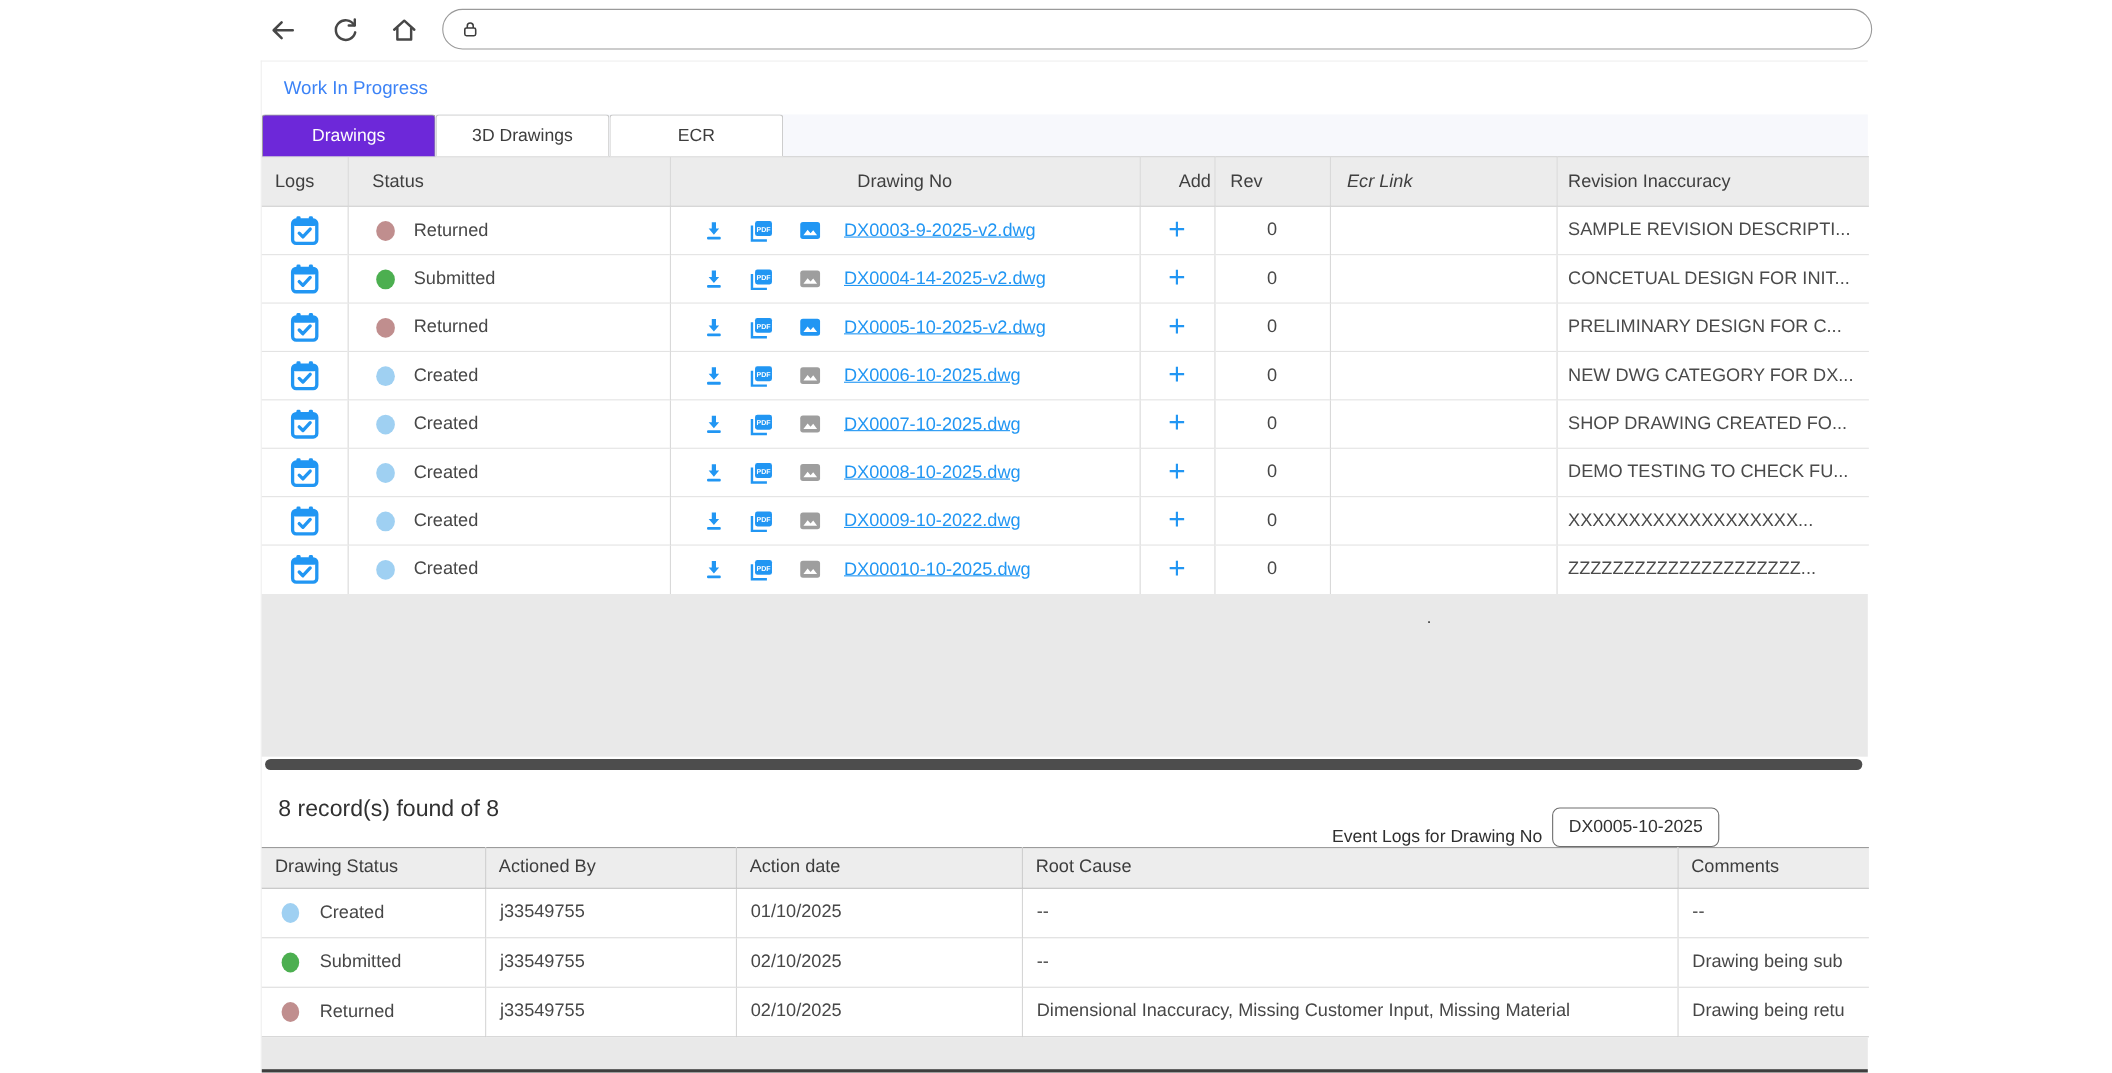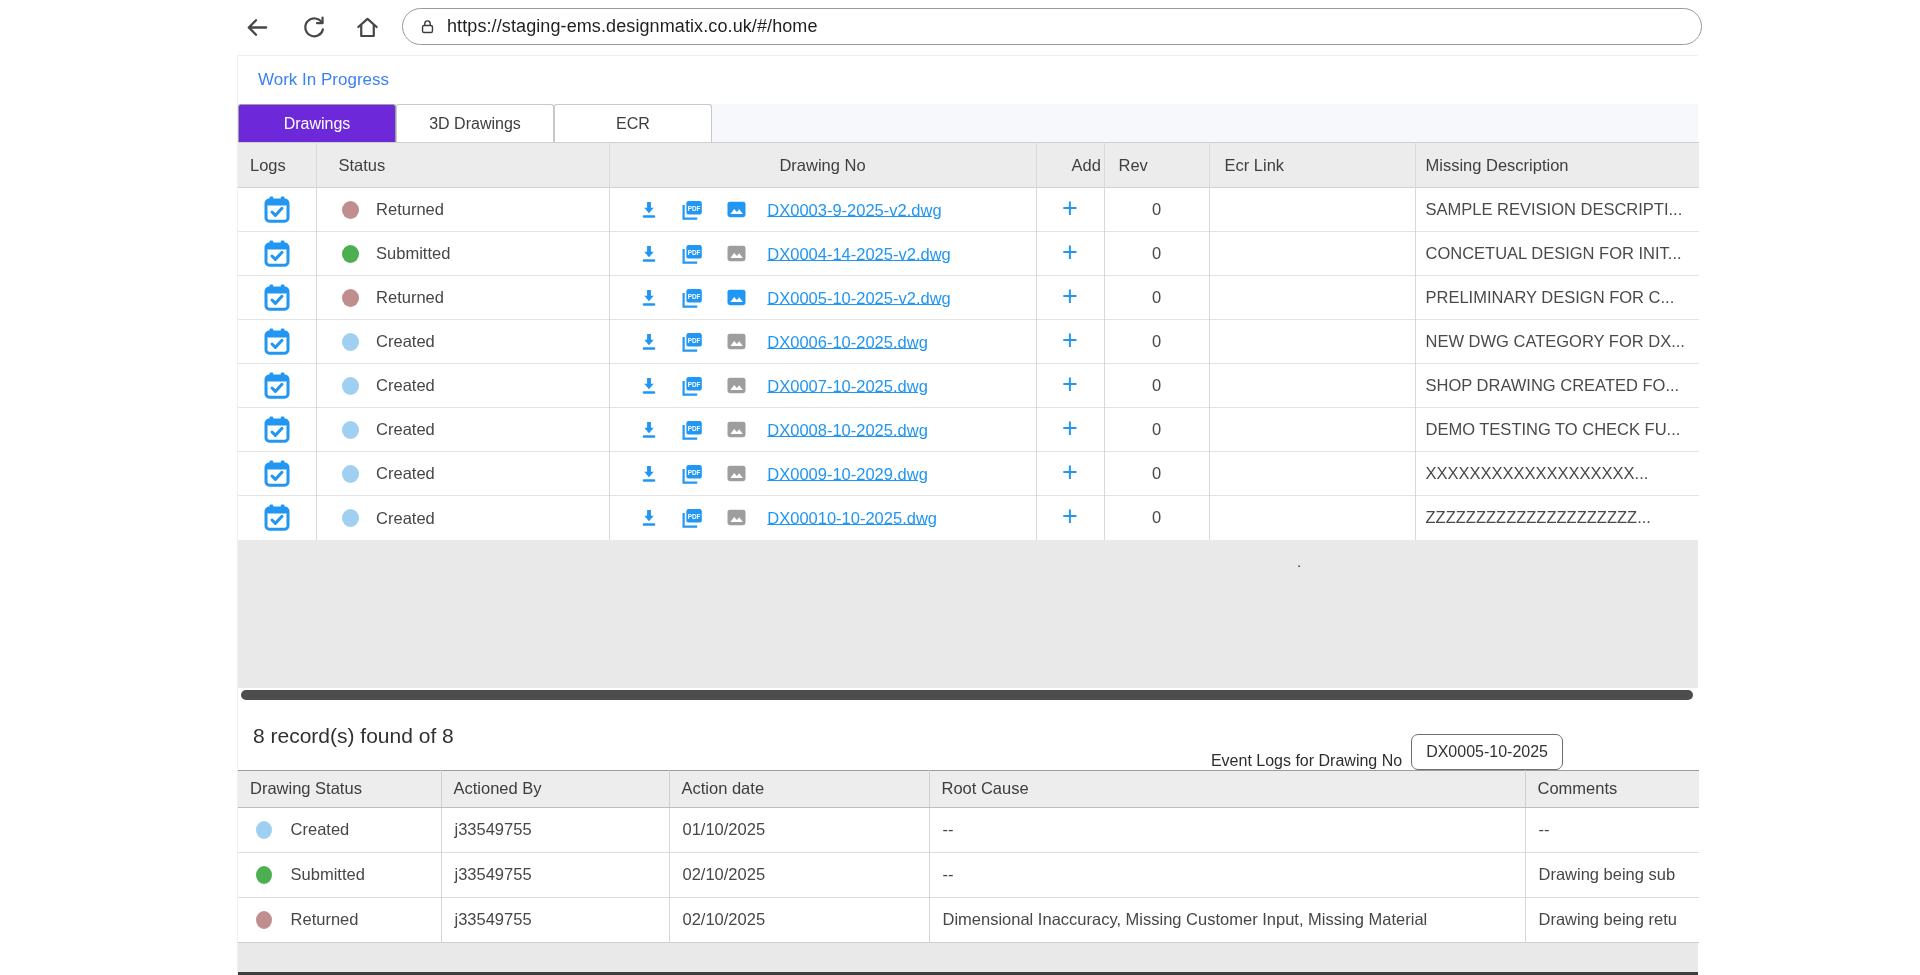--- a/index.html
+++ b/index.html
@@ -41,21 +41,21 @@
                    border-right:1px solid #d9d9d9; font-size:16.5px; }
   .main-table th:last-child { border-right:none; }
   .main-table td { height:44px; border-top:1px solid #e3e3e3; border-right:1px solid #d9d9d9;
                    background:#fff; overflow:hidden; white-space:nowrap; }
   .main-table td:last-child { border-right:none; }
   .th-logs { text-align:left; padding-left:12px; }
   .th-status { text-align:left; padding-left:22px; }
   .th-draw { text-align:center; }
   .th-add { text-align:left;padding-left:35px; }
   .th-rev { text-align:left; padding-left:14px; }
-  .th-ecr { text-align:left; padding-left:15px; }
+  .th-ecr { text-align:left; padding-left:15px;font-style:italic; }
   .th-desc { text-align:left; padding-left:10px; }
 
   .c-logs { text-align:center; }
   .logs-btn { display:inline-flex; vertical-align:middle; cursor:pointer; }
   .c-status { padding-left:25px; }
   .dot { display:inline-block; width:17px; height:18px; border-radius:50%;
          vertical-align:middle; margin-right:13px; }
   .status-label { vertical-align:middle; }
   .c-draw { padding-left:28px; }
   .c-draw .icon-btn { display:inline-flex; vertical-align:middle; margin-right:15px; cursor:pointer; }
@@ -121,21 +121,20 @@
       <svg width="27" height="27" viewBox="0 0 28 28">
         <path d="M4.5 13.5 L14 5 L23.5 13.5" fill="none" stroke="#474747" stroke-width="2.3" stroke-linecap="round" stroke-linejoin="round"></path>
         <path d="M7.5 11.5 V22.8 H20.5 V11.5" fill="none" stroke="#474747" stroke-width="2.3" stroke-linejoin="round"></path>
       </svg>
     </span>
     <div class="address-bar">
       <svg width="17" height="17" viewBox="0 0 24 24">
         <rect x="5" y="10.5" width="14" height="10" rx="2.2" fill="none" stroke="#3c3c3c" stroke-width="2"></rect>
         <path d="M8.2 10.5 V7.9 A3.8 3.8 0 0 1 15.8 7.9 V10.5" fill="none" stroke="#3c3c3c" stroke-width="2"></path>
       </svg>
-      <span class="url-text">https://staging-ems.designmatix.co.uk/#/home</span>
     </div>
   </div>
 
   <div class="content">
 
     <div class="title-row">Work In Progress</div>
 
     <div class="tabs">
       <div class="tab active">Drawings</div>
       <div class="tab">3D Drawings</div>
@@ -154,21 +153,21 @@
           <col style="width:284px">
       </colgroup>
       <thead>
         <tr>
           <th class="th-logs">Logs</th>
           <th class="th-status">Status</th>
           <th class="th-draw">Drawing No</th>
           <th class="th-add">Add</th>
           <th class="th-rev">Rev</th>
           <th class="th-ecr">Ecr Link</th>
-          <th class="th-desc">Missing Description</th>
+          <th class="th-desc">Revision Inaccuracy</th>
         </tr>
       </thead>
       <tbody>
   <tr>
     <td class="c-logs">
       <span class="logs-btn">
         <svg width="30" height="30" viewBox="0 0 24 24">
           <rect x="6" y="1.2" width="3" height="4.2" rx="1" fill="#2196f3"></rect>
           <rect x="15" y="1.2" width="3" height="4.2" rx="1" fill="#2196f3"></rect>
           <rect x="3.2" y="4" width="17.6" height="17" rx="2.6" fill="none" stroke="#2196f3" stroke-width="2.4"></rect>
@@ -458,21 +457,21 @@
           <rect x="7.4" y="3" width="15.4" height="13.6" rx="2.2" fill="#2196f3"></rect>
           <text x="15.1" y="12.8" font-size="6.4" font-weight="bold" fill="#ffffff" text-anchor="middle" font-family="Liberation Sans, sans-serif">PDF</text>
         </svg>
       </span>
       <span class="icon-btn img-ic gray">
         <svg width="23" height="23" viewBox="0 0 24 24">
           <rect x="2.6" y="4" width="18.8" height="16" rx="2.6" fill="currentColor"></rect>
           <path d="M5.6 16.6 L9.6 11.4 L12.4 14.6 L14.9 11.7 L18.6 16.6 Z" fill="#ffffff"></path>
         </svg>
       </span>
-      <a class="dlink">DX0009-10-2029.dwg</a>
+      <a class="dlink">DX0009-10-2022.dwg</a>
     </td>
     <td class="c-add"><span class="plus">+</span></td>
     <td class="c-rev">0</td>
     <td class="c-ecr"></td>
     <td class="c-desc">XXXXXXXXXXXXXXXXXXX...</td>
   </tr>
 
   <tr>
     <td class="c-logs">
       <span class="logs-btn">

